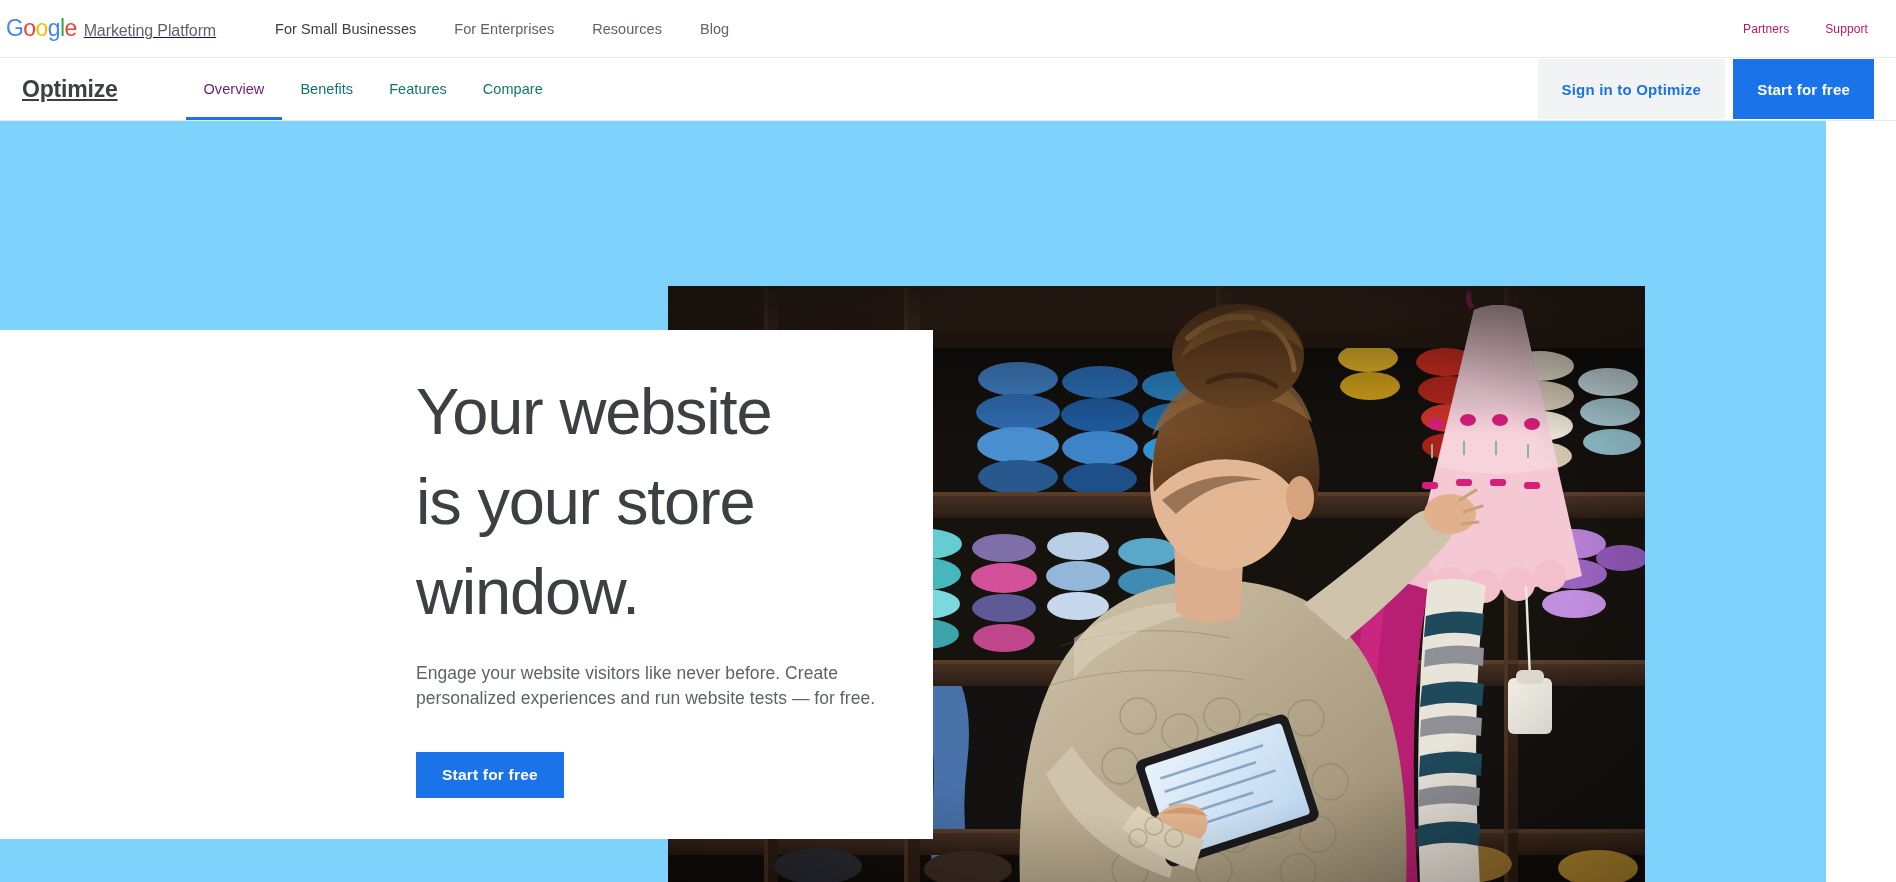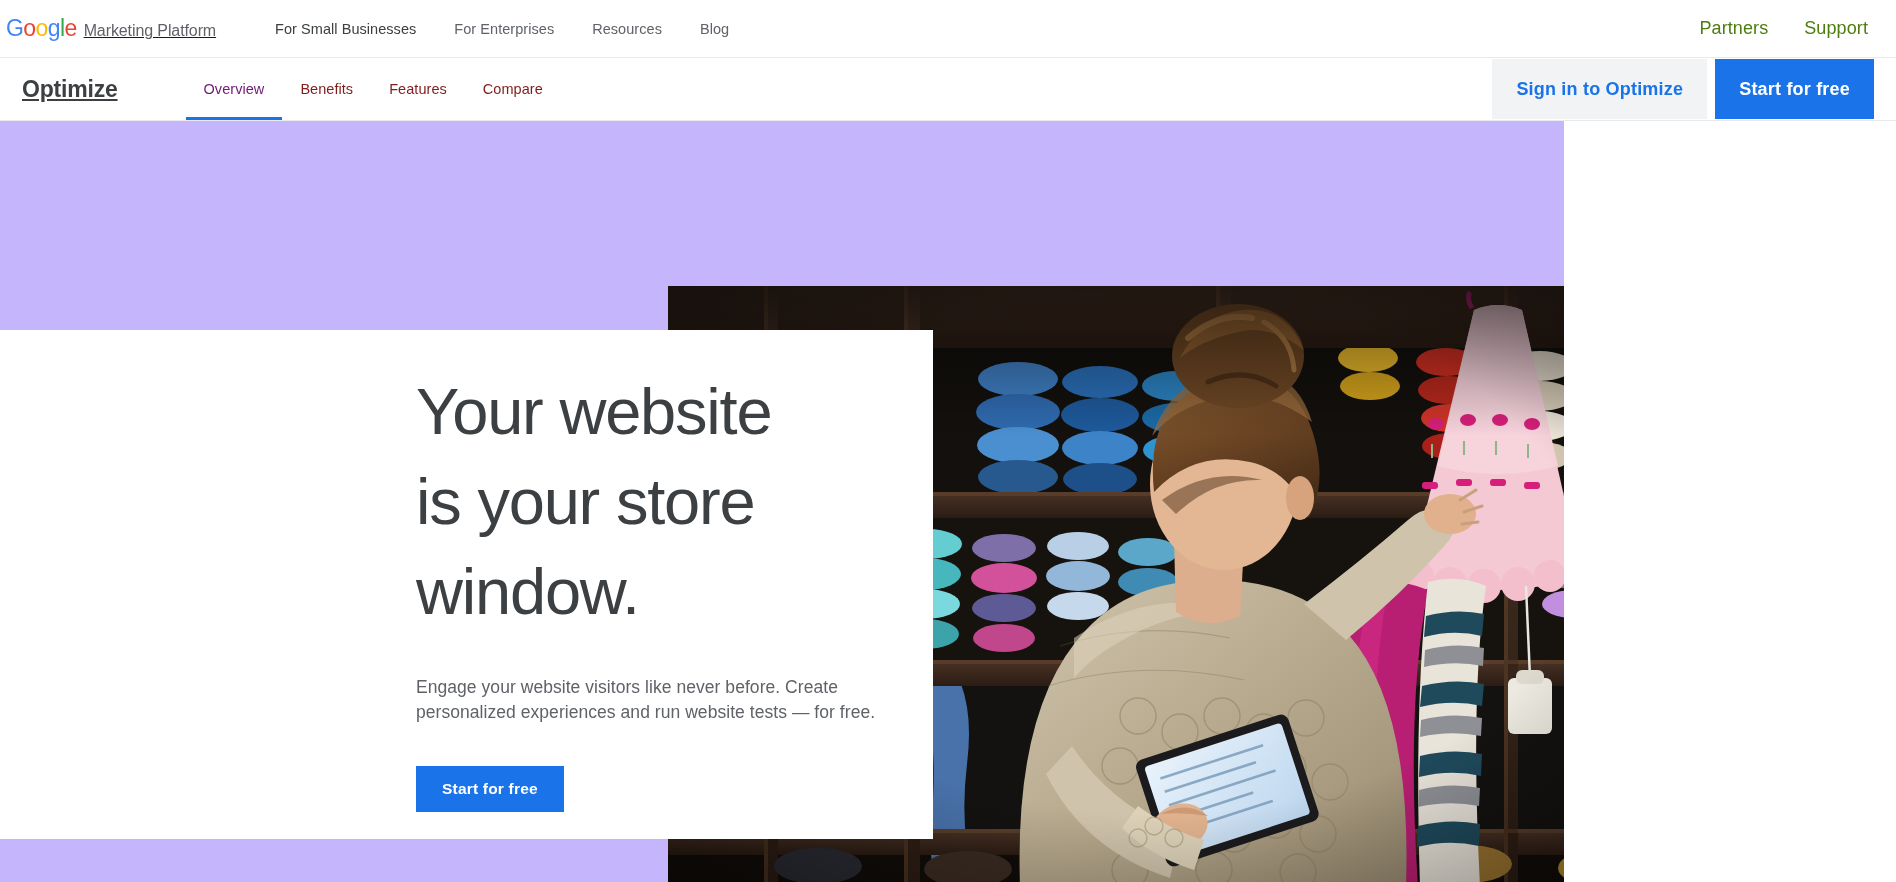--- a/index.html
+++ b/index.html
@@ -57,22 +57,22 @@
     letter-spacing: 0.05px;
   }
   .topnav a:first-child { color: #3c4043; }
 
   .topbar-right {
     margin-left: auto;
     display: flex;
     align-items: center;
   }
   .topbar-right a {
-    color: #4d7c0f;
-    font-size: 18px;
+    color: #be185d;
+    font-size: 12px;
     text-decoration: none;
     padding: 6px 18px;
     font-weight: 500;
     letter-spacing: 0.1px;
     white-space: nowrap;
   }
   .topbar-right a:last-child { padding-right: 0; }
 
   
   .productbar {
@@ -100,21 +100,21 @@
     display: flex;
     align-items: stretch;
     margin-left: 68px;
   }
   .producttabs .tab {
     position: relative;
     display: flex;
     align-items: center;
     padding: 0 18px;
     font-size: 14.5px;
-    color: #7f1d1d;
+    color: #0f766e;
     text-decoration: none;
     letter-spacing: 0.05px;
     white-space: nowrap;
   }
   .producttabs .tab.active { color: #701a75; }
   .producttabs .tab.active::after {
     content: "";
     position: absolute;
     left: 0; right: 0; bottom: 0;
     height: 3px;
@@ -126,37 +126,37 @@
     display: flex;
     align-items: center;
     gap: 8px;
   }
   .btn {
     display: inline-flex;
     align-items: center;
     justify-content: center;
     height: 60px;
     padding: 0 24px;
-    font-size: 18px;
+    font-size: 15px;
     font-weight: 700;
     letter-spacing: 0.2px;
     border: none;
     cursor: pointer;
     white-space: nowrap;
     font-family: "Liberation Sans", sans-serif;
   }
   .btn-secondary { background: #f1f3f4; color: #1a73e8; }
   .btn-primary   { background: #1a73e8; color: #ffffff; }
 
   
   .hero {
     position: relative;
-    width: 1564px;
+    width: 1826px;
     height: 761px;
-    background: #c4b5fd;
+    background: #7dd3fc;
     overflow: hidden;
   }
 
   
   .hero-photo {
     position: absolute;
     left: 668px;
     top: 165px;
     width: 977px;
     height: 600px;
@@ -188,21 +188,21 @@
     font-size: 65px;
     line-height: 90px;
     color: #3c4043;
     font-weight: 400;
     letter-spacing: -1.2px;
     margin: 0;
     white-space: pre-line;
   }
 
   .hero-sub {
-    margin-top: 38px;
+    margin-top: 24px;
     font-size: 17.5px;
     line-height: 25px;
     color: #5f6368;
     letter-spacing: 0.05px;
     max-width: 470px;
     white-space: pre-line;
   }
 
   .hero-cta {
     margin-top: 41px;

